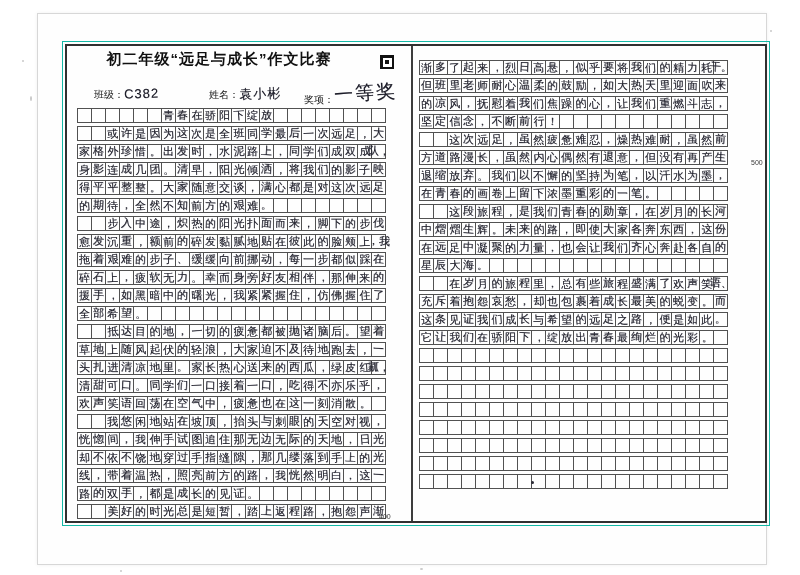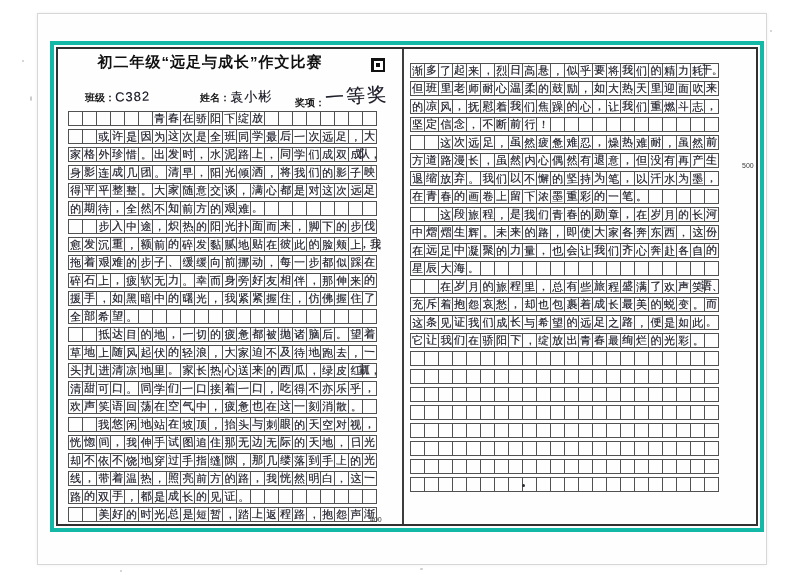--- a/index.html
+++ b/index.html
@@ -4,32 +4,32 @@
 <style>
   html,body{margin:0;padding:0;width:800px;height:575px;background:#ffffff;overflow:hidden;
             font-family:"Liberation Sans","DejaVu Sans",sans-serif;}
   .stage{position:relative;width:800px;height:575px;background:#ffffff;}
 
   
   .paper{position:absolute;left:37px;top:13px;width:728px;height:550px;background:#fefefe;
          border:1px solid #d7d7d7;box-shadow:0 0 4px rgba(0,0,0,.06);}
 
   
-  .outer-frame{position:absolute;left:12px;top:27px;width:706px;height:483px;border:4px solid #14b8a6;}
+  .outer-frame{position:absolute;left:24px;top:27px;width:706px;height:483px;border:1px solid #14b8a6;}
   .inner-frame{position:absolute;inset:2px;border:2px solid #303030;}
   .divider{position:absolute;left:344px;top:0;bottom:0;width:2px;background:#3d3d3d;}
 
   
   .title{position:absolute;left:0;top:4px;width:304px;text-align:center;
          font-size:15px;font-weight:bold;color:#101010;letter-spacing:1px;white-space:nowrap;}
   .regmark{position:absolute;left:313px;top:9px;width:14px;height:14px;background:#111;}
   .regmark::before{content:"";position:absolute;inset:2.5px;background:#fff;}
   .regmark::after{content:"";position:absolute;inset:5px;background:#111;}
   .field{position:absolute;top:38px;white-space:nowrap;}
-  .field .lab{font-size:10px;font-weight:bold;color:#151515;margin-top:28px;}
+  .field .lab{font-size:10px;font-weight:normal;color:#151515;margin-top:28px;}
   .hw{display:inline-block;color:#1d1d29;font-size:13px;transform:rotate(-2deg);
       letter-spacing:1px;text-shadow:.3px .2px 0 rgba(25,25,40,.5);}
   .hw.award{font-size:19px;transform:rotate(-4deg);position:relative;top:-4px;letter-spacing:2px;}
 
   
   .grid{position:absolute;width:332px;}
   .grow{display:flex;height:15px;margin-bottom:3px;}
   .cell{flex:none;box-sizing:border-box;width:15px;height:15px;border:1px solid #515151;
         margin-left:-1px;display:flex;align-items:center;justify-content:center;overflow:visible;}
   .cell:first-child{margin-left:0;}

